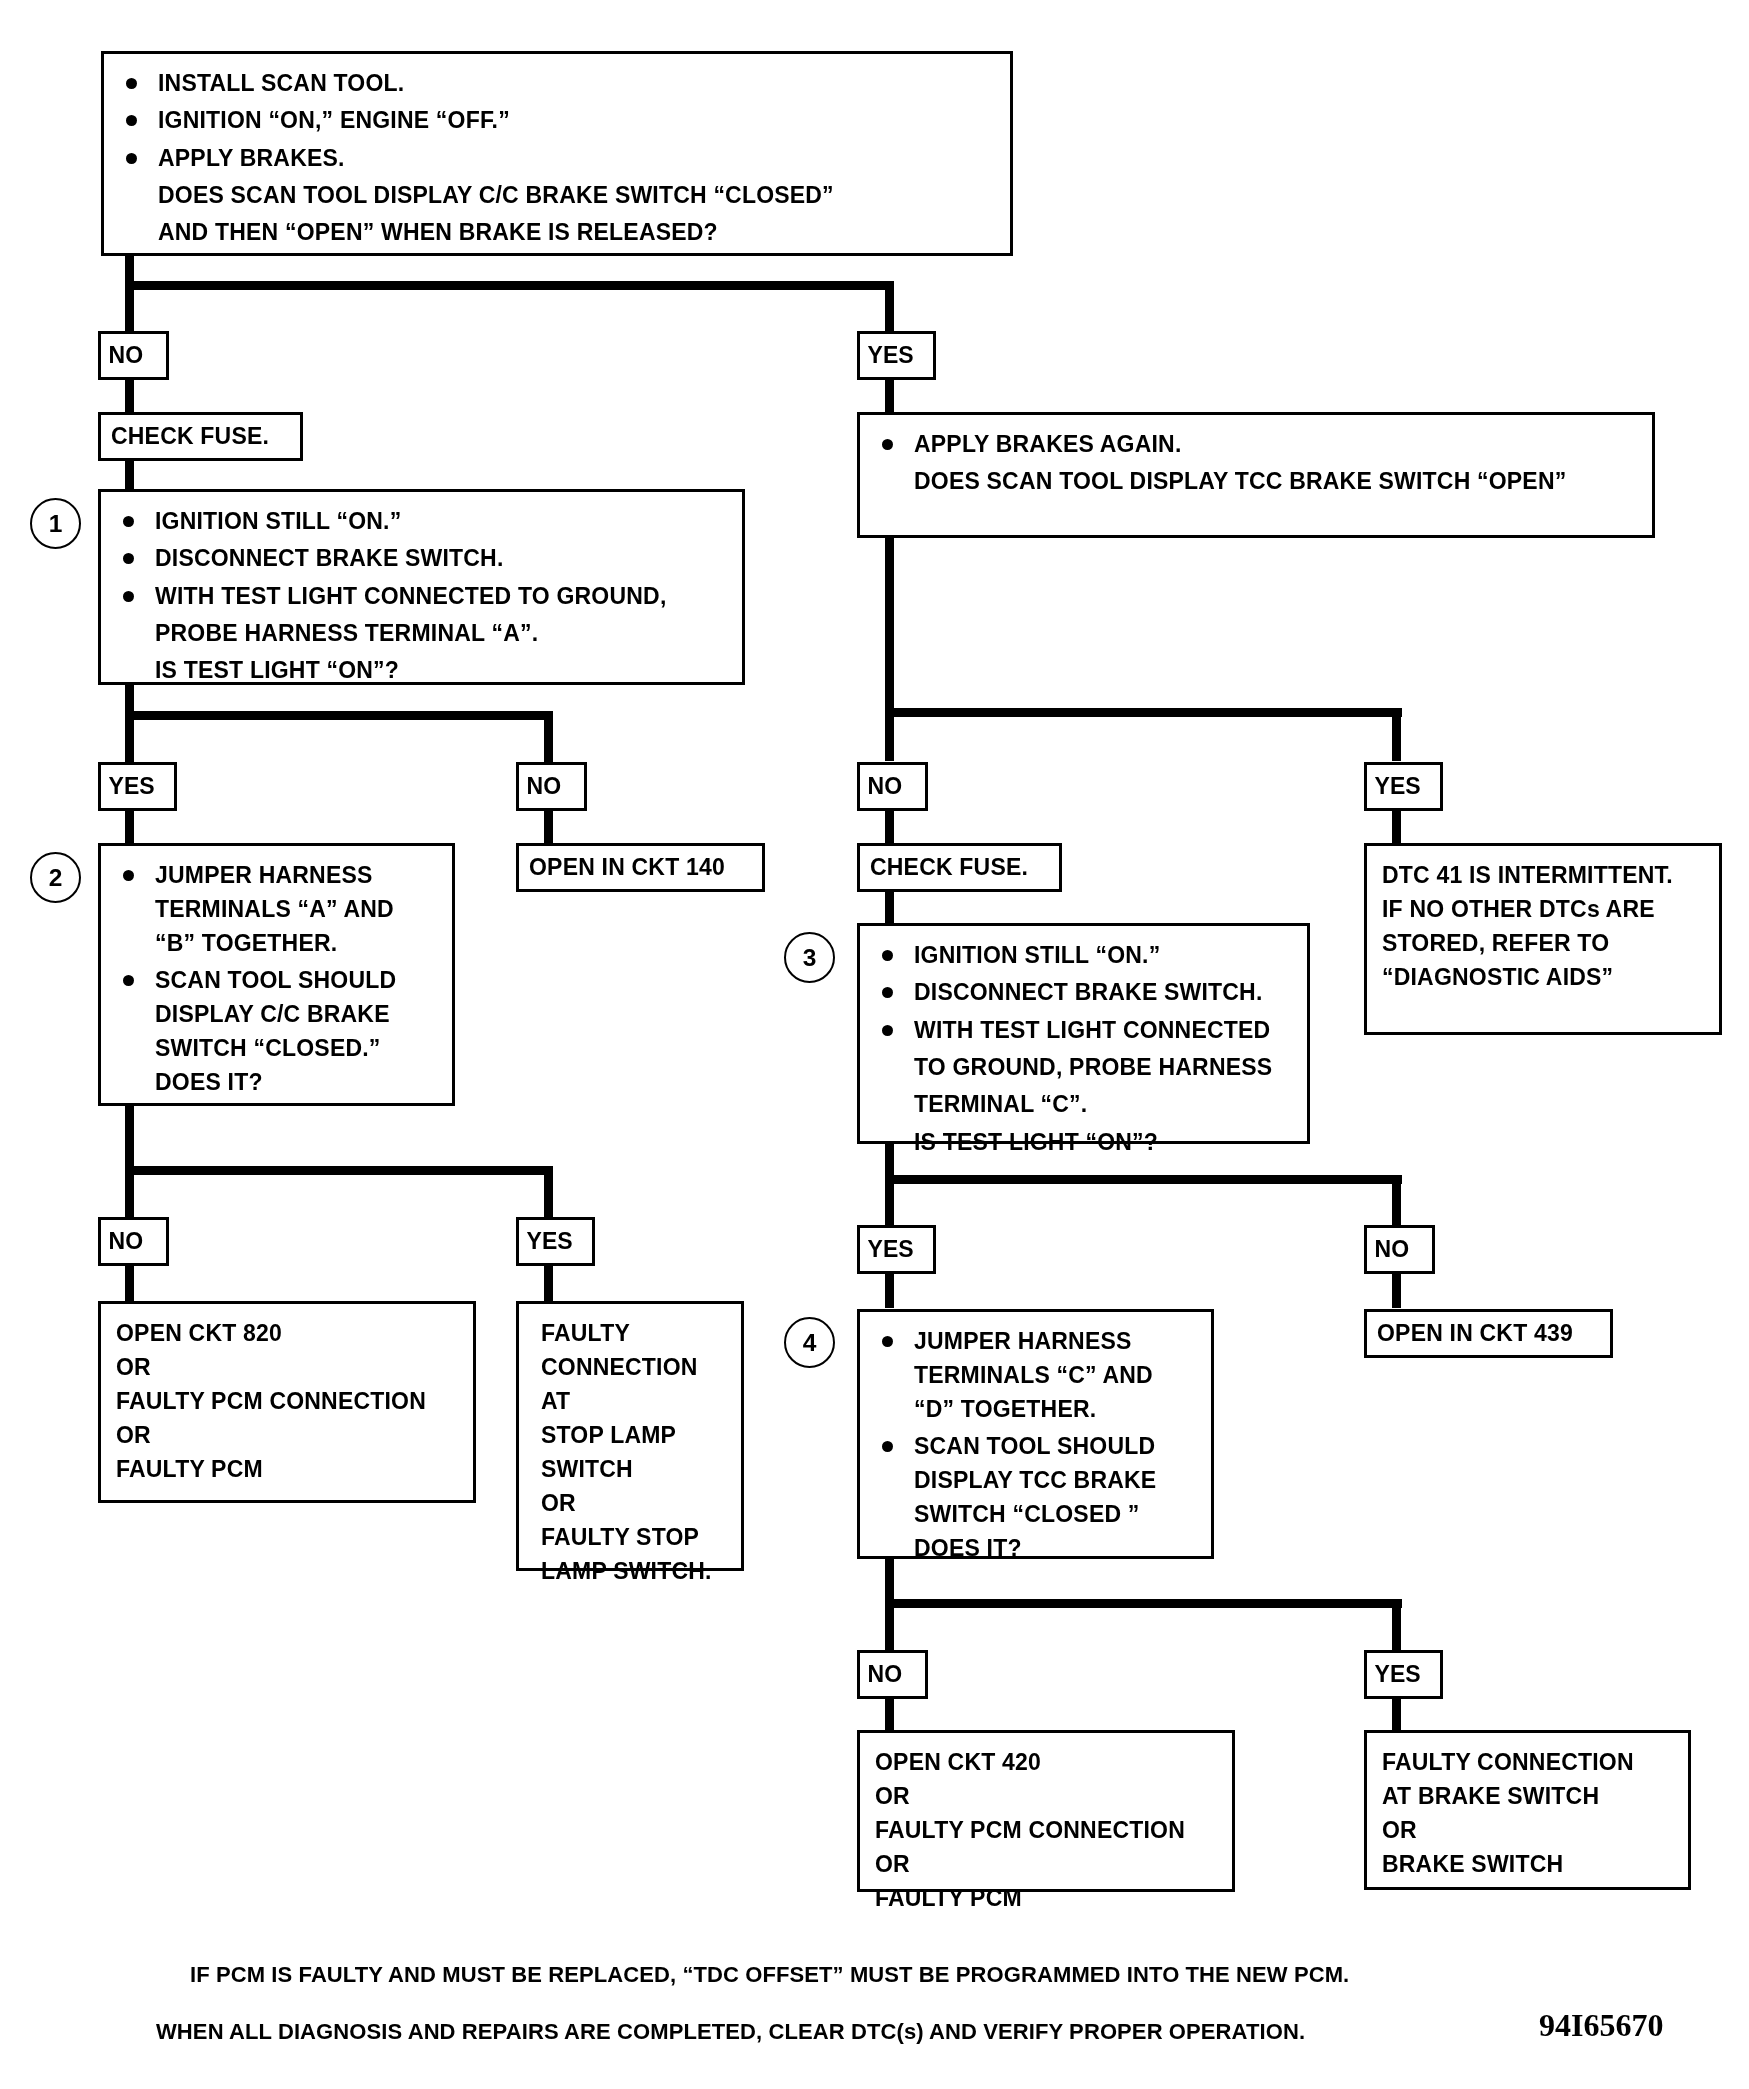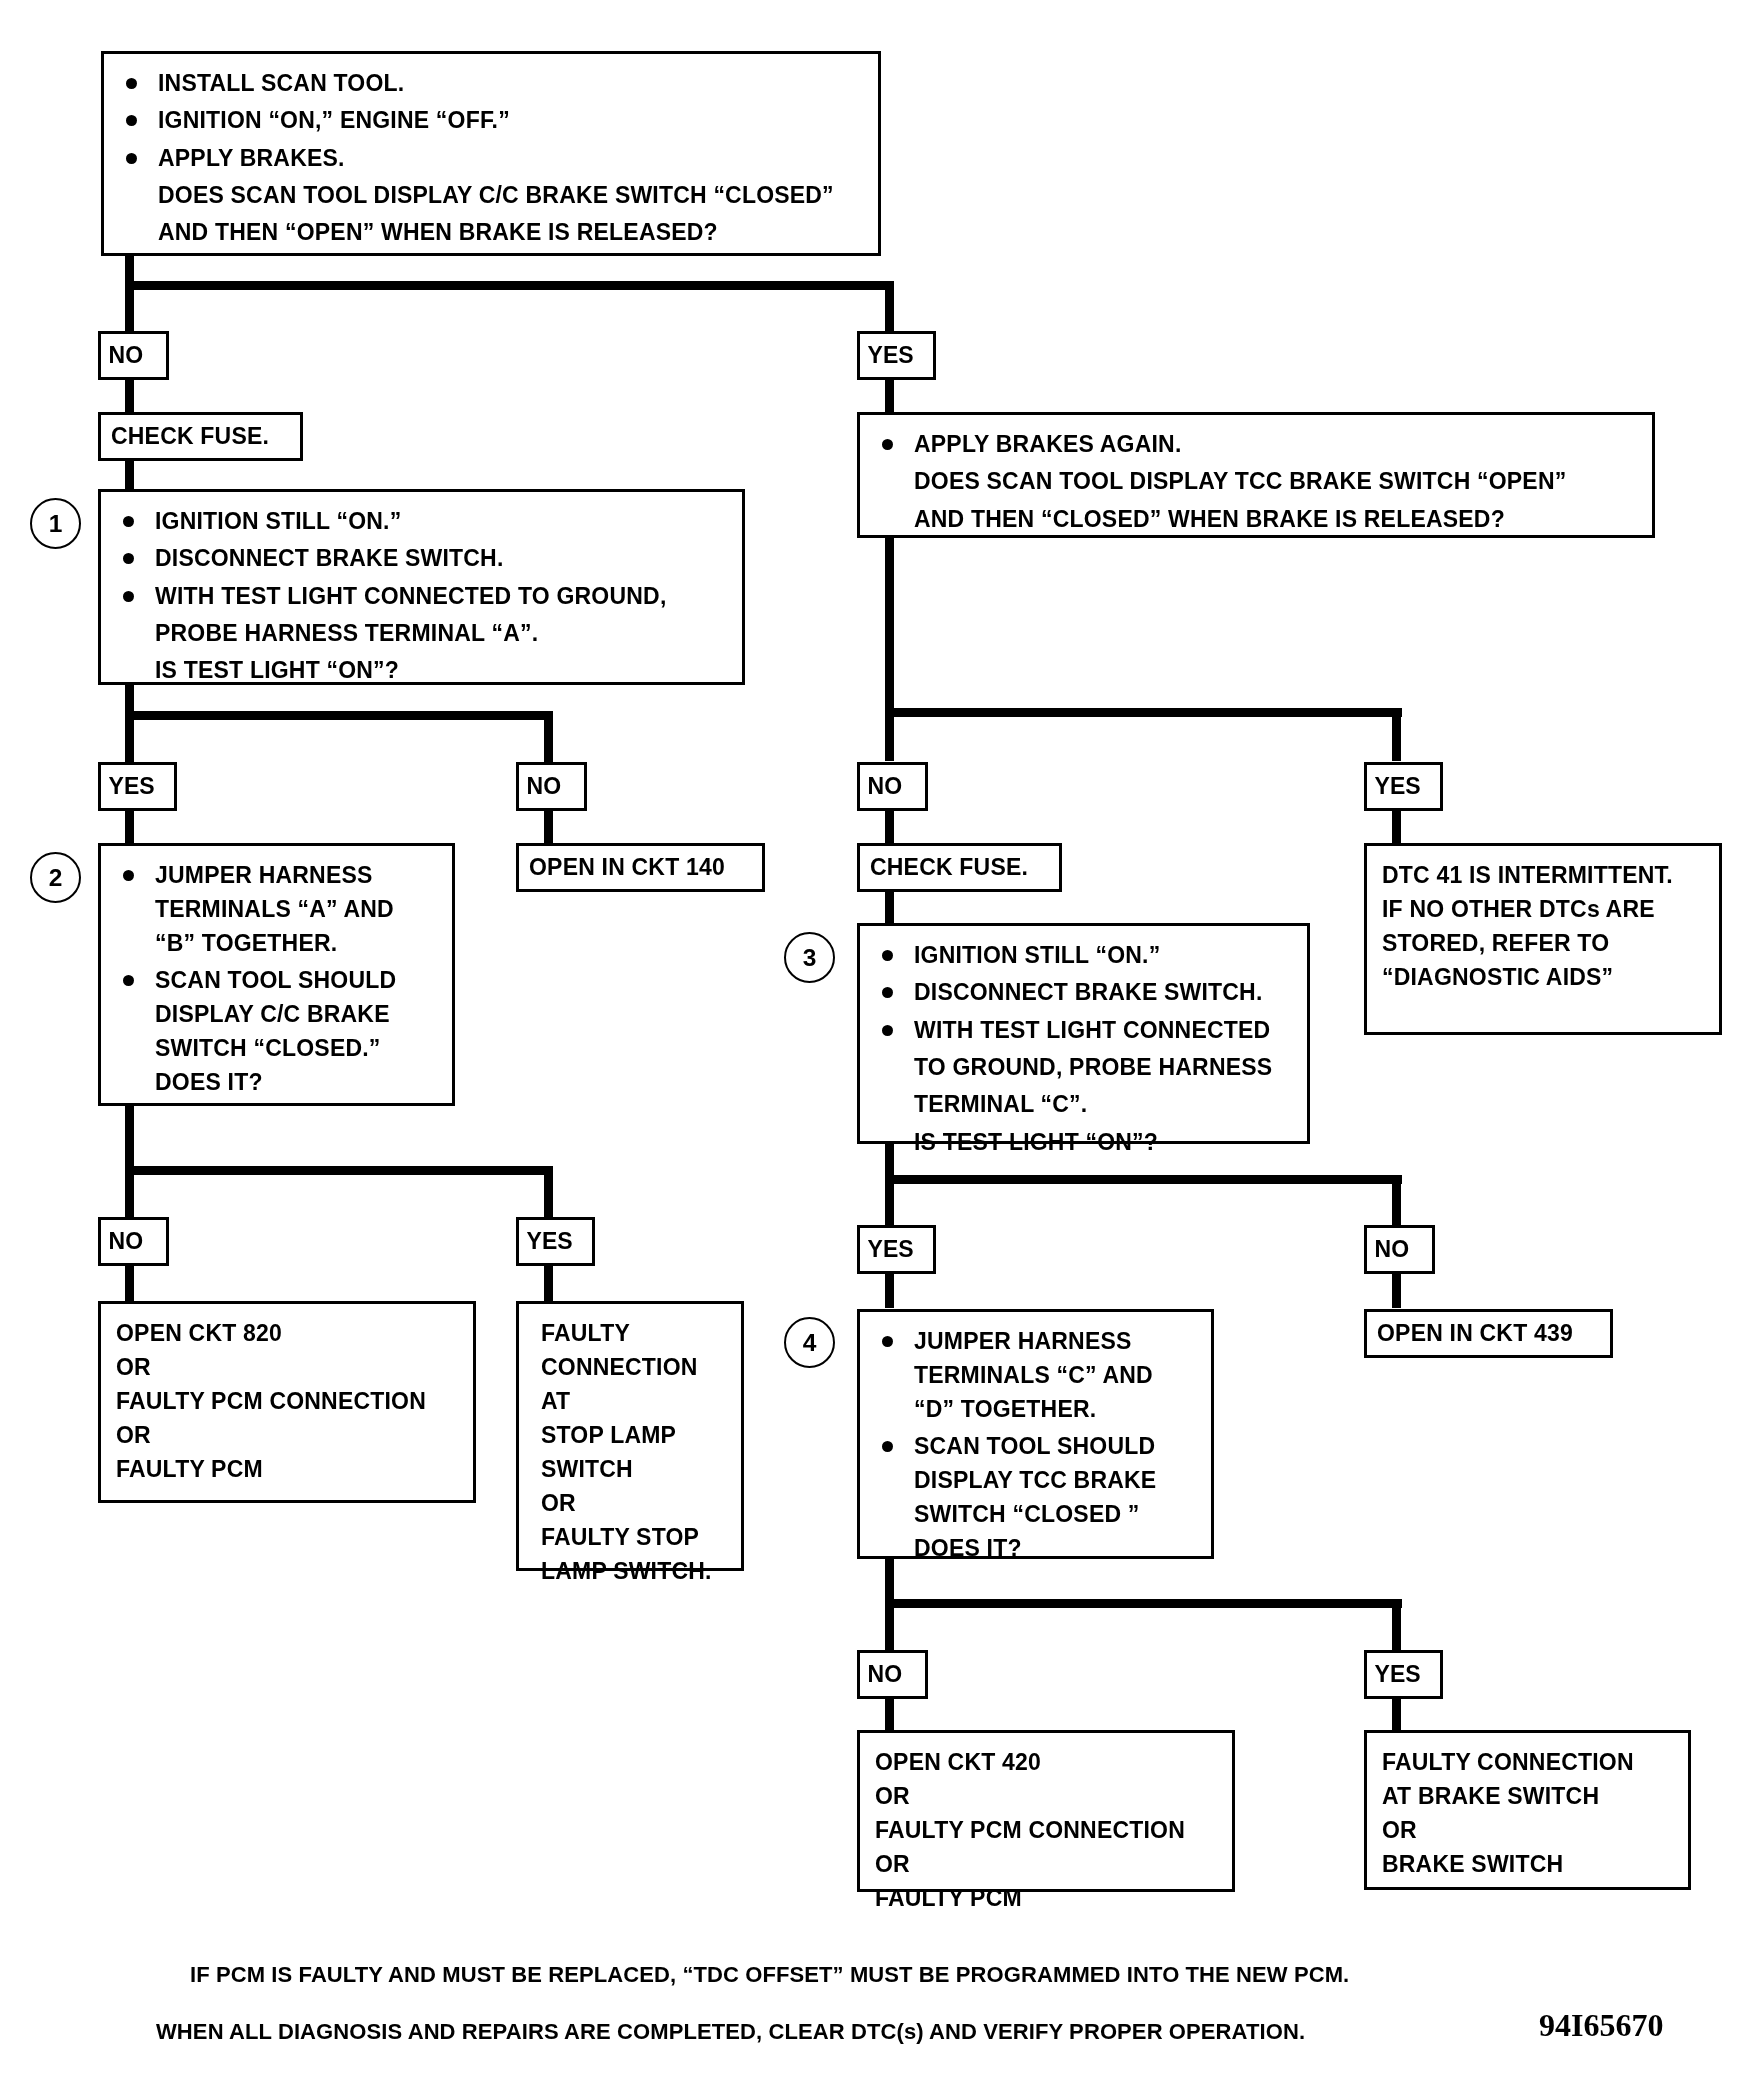--- a/index.html
+++ b/index.html
@@ -165,21 +165,21 @@
   <div class="ln-v" style="left:1392px; top:1273px; width:9.3px; height:35px;"></div>
 
   <div class="ln-v" style="left:885px; top:1556px; width:9.3px; height:51px;"></div>
   <div class="ln-h" style="left:885px; top:1599px; width:517px; height:9.3px;"></div>
   <div class="ln-v" style="left:885px; top:1599px; width:9.3px; height:51px;"></div>
   <div class="ln-v" style="left:1392px; top:1599px; width:9.3px; height:51px;"></div>
 
   <div class="ln-v" style="left:885px; top:1698px; width:9.3px; height:35px;"></div>
   <div class="ln-v" style="left:1392px; top:1698px; width:9.3px; height:35px;"></div>
 
-  <div class="box" style="left:101px; top:51px; width:780px; height:205px; font-size:23px; line-height:34px;">
+  <div class="box" style="left:101px; top:51px; width:912px; height:205px; font-size:23px; line-height:34px;">
     <div class="inner">
       <ul class="bullets">
         <li class="bul">INSTALL SCAN TOOL.</li>
         <li class="bul">IGNITION “ON,” ENGINE “OFF.”</li>
         <li class="bul">APPLY BRAKES.</li>
         <li class="nobul">DOES SCAN TOOL DISPLAY C/C BRAKE SWITCH “CLOSED”</li>
         <li class="nobul">AND THEN “OPEN” WHEN BRAKE IS RELEASED?</li>
       </ul>
     </div>
   </div>
@@ -273,21 +273,20 @@
       <span class="ln">FAULTY STOP</span>
       <span class="ln">LAMP SWITCH.</span>
     </div>
   </div>
 
   <div class="box" style="left:857px; top:412px; width:798px; height:126px; font-size:23px; line-height:34px;">
     <div class="inner">
       <ul class="bullets">
         <li class="bul">APPLY BRAKES AGAIN.</li>
         <li class="nobul">DOES SCAN TOOL DISPLAY TCC BRAKE SWITCH “OPEN”</li>
-        <li class="nobul">AND THEN “CLOSED” WHEN BRAKE IS RELEASED?</li>
       </ul>
     </div>
   </div>
 
   <div class="tag" style="left:857px; top:762px; width:71px; height:49px; font-size:23px;">
     <span>NO</span>
   </div>
   <div class="tag" style="left:1364px; top:762px; width:79px; height:49px; font-size:23px;">
     <span>YES</span>
   </div>

